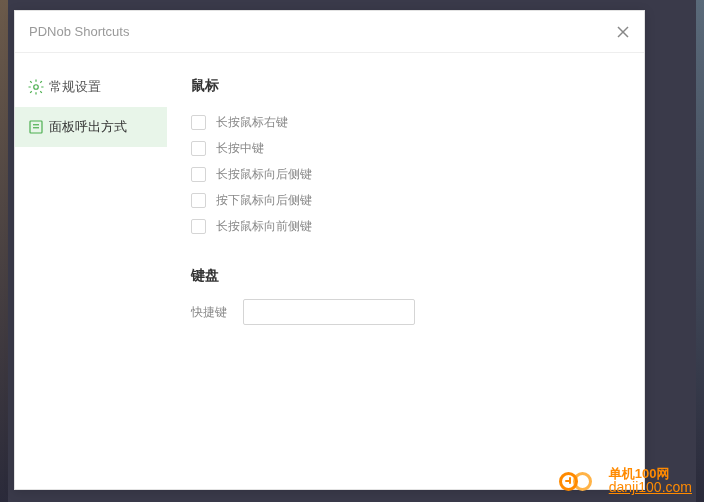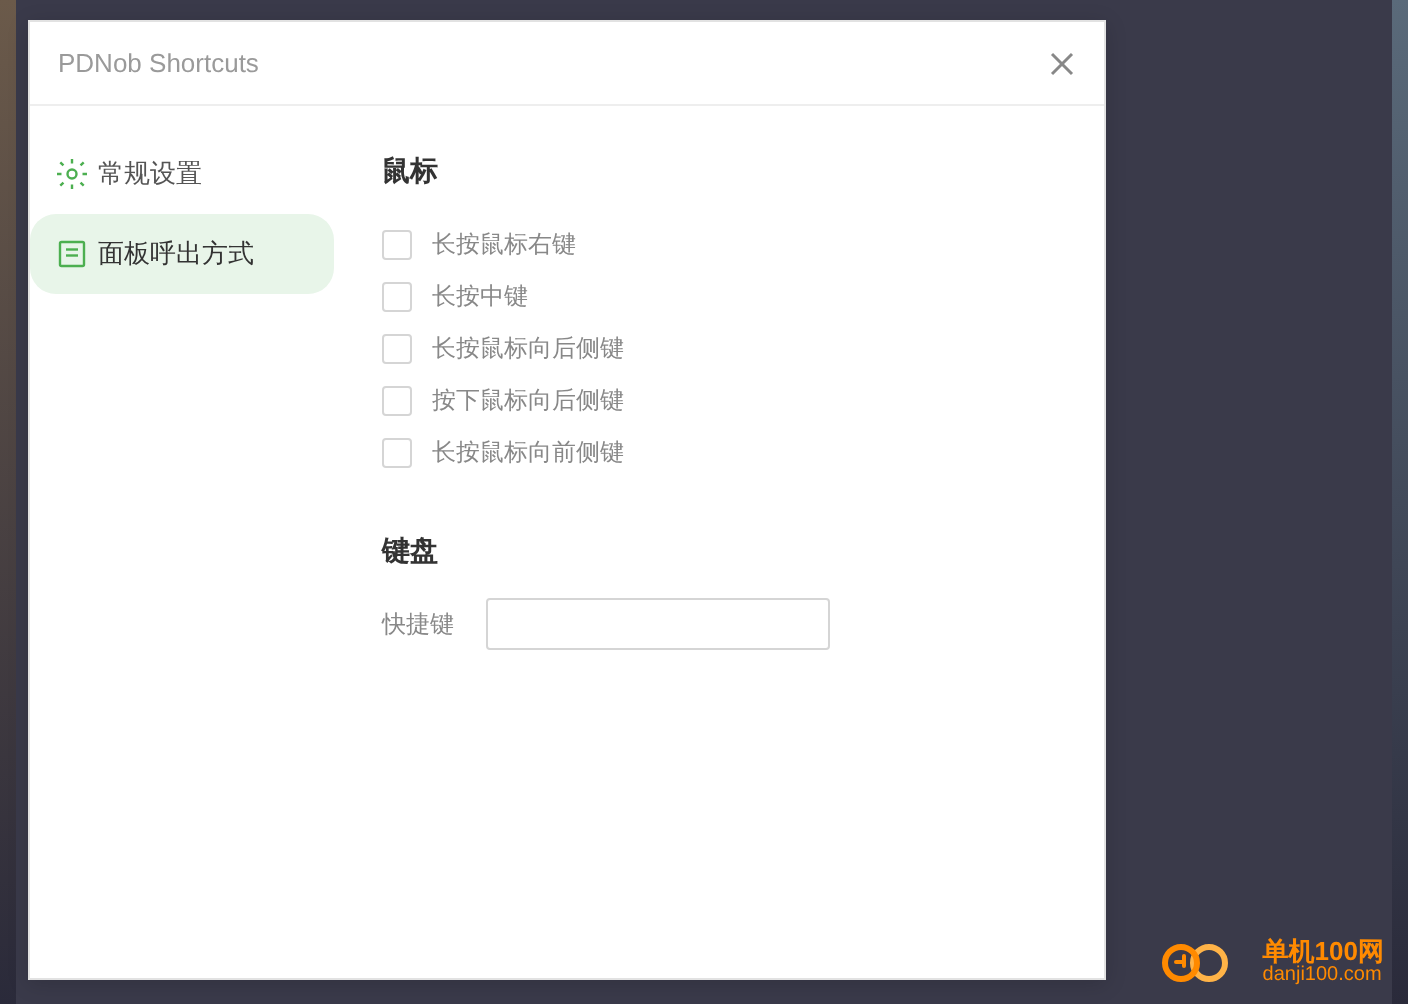--- a/index.html
+++ b/index.html
@@ -5,21 +5,21 @@
   * { box-sizing: border-box; margin: 0; padding: 0; }
   html, body { width: 704px; height: 502px; overflow: hidden; font-family: "Microsoft YaHei", "Segoe UI", sans-serif; }
   body { background: #3a3a4a; position: relative; }
   .bgstripe { position: absolute; top:0; bottom:0; }
   .bg1 { left:0; width:8px; background: linear-gradient(#6b5a4a,#2a2a3a); }
   .bg2 { right:0; width:8px; background: linear-gradient(#5a6a7a,#2a2a3a); }
 
   .window {
     position: absolute;
     left: 14px; top: 10px;
-    width: 539px; height: 480px;
+    width: 631px; height: 480px;
     background: #ffffff;
     border: 1px solid #e2e2e2;
     box-shadow: 0 2px 10px rgba(0,0,0,0.15);
     display: flex;
     flex-direction: column;
   }
 
   .titlebar {
     height: 42px;
     border-bottom: 1px solid #eeeeee;
@@ -46,21 +46,20 @@
     align-items: center;
     gap: 4px;
     padding-left: 12px;
     font-size: 13px;
     color: #555;
     cursor: pointer;
   }
   .side-item.active {
     background: #e8f5e9;
     color: #333;
-    border-radius: 13px;
   }
   .side-icon { width: 18px; height: 18px; display:flex; align-items:center; justify-content:center; }
   .side-icon svg { stroke: #4caf50; fill: none; stroke-width: 1.6; }
 
   .content { flex: 1; padding: 24px 24px 0 24px; }
   .section-title { font-size: 14px; font-weight: bold; color: #333; margin-bottom: 14px; }
   .checklist { margin-bottom: 28px; }
   .check-row {
     display: flex; align-items: center;
     gap: 10px;
@@ -112,21 +111,21 @@
   .ring.a::after{
     content:""; position:absolute; width:2px;height:7px; background:#ff8a00;
     left:7px; top:2px; transform-origin:bottom; border-radius:1px;
   }
   .ring.a::before{
     content:""; position:absolute; width:2px;height:5px; background:#ff8a00;
     left:7px; top:6px; transform:rotate(90deg); transform-origin:top; border-radius:1px;
   }
   .wm-text { line-height: 1.05; }
   .wm-cn { font-size: 13px; color: #ff8a00; font-weight: 600; white-space: nowrap; }
-  .wm-url { font-size: 10px; color: #ff8a00; white-space: nowrap; }
+  .wm-url { font-size: 14px; color: #ff8a00; white-space: nowrap; text-decoration: underline; }
 </style>
 </head>
 <body>
 
 <div class="bgstripe bg1"></div>
 <div class="bgstripe bg2"></div>
 
 <div class="window">
 
   <div class="titlebar">

